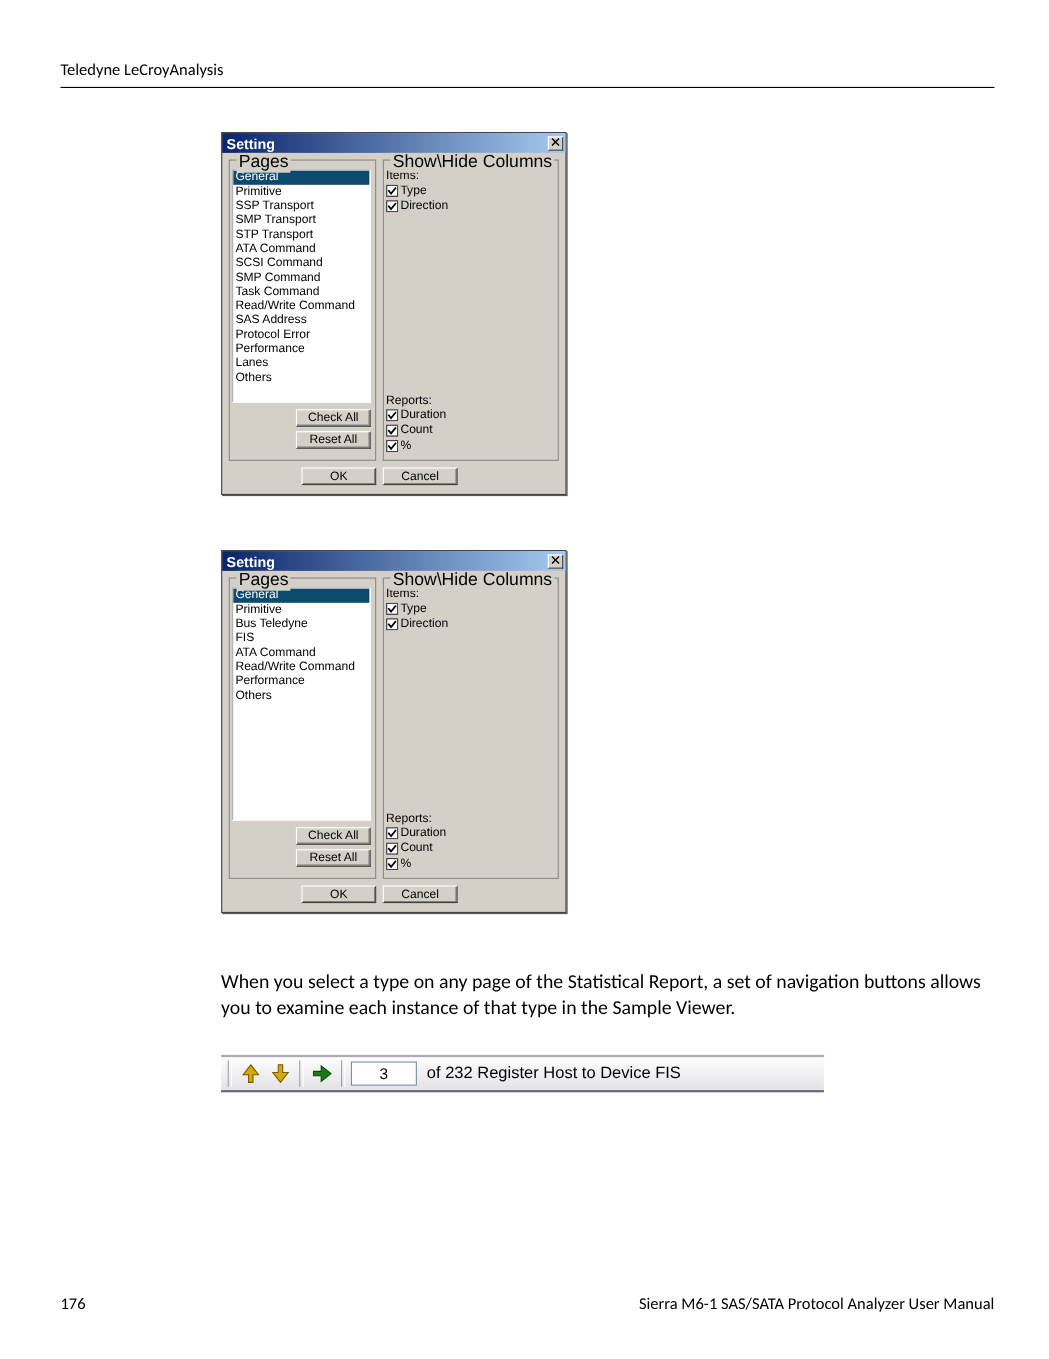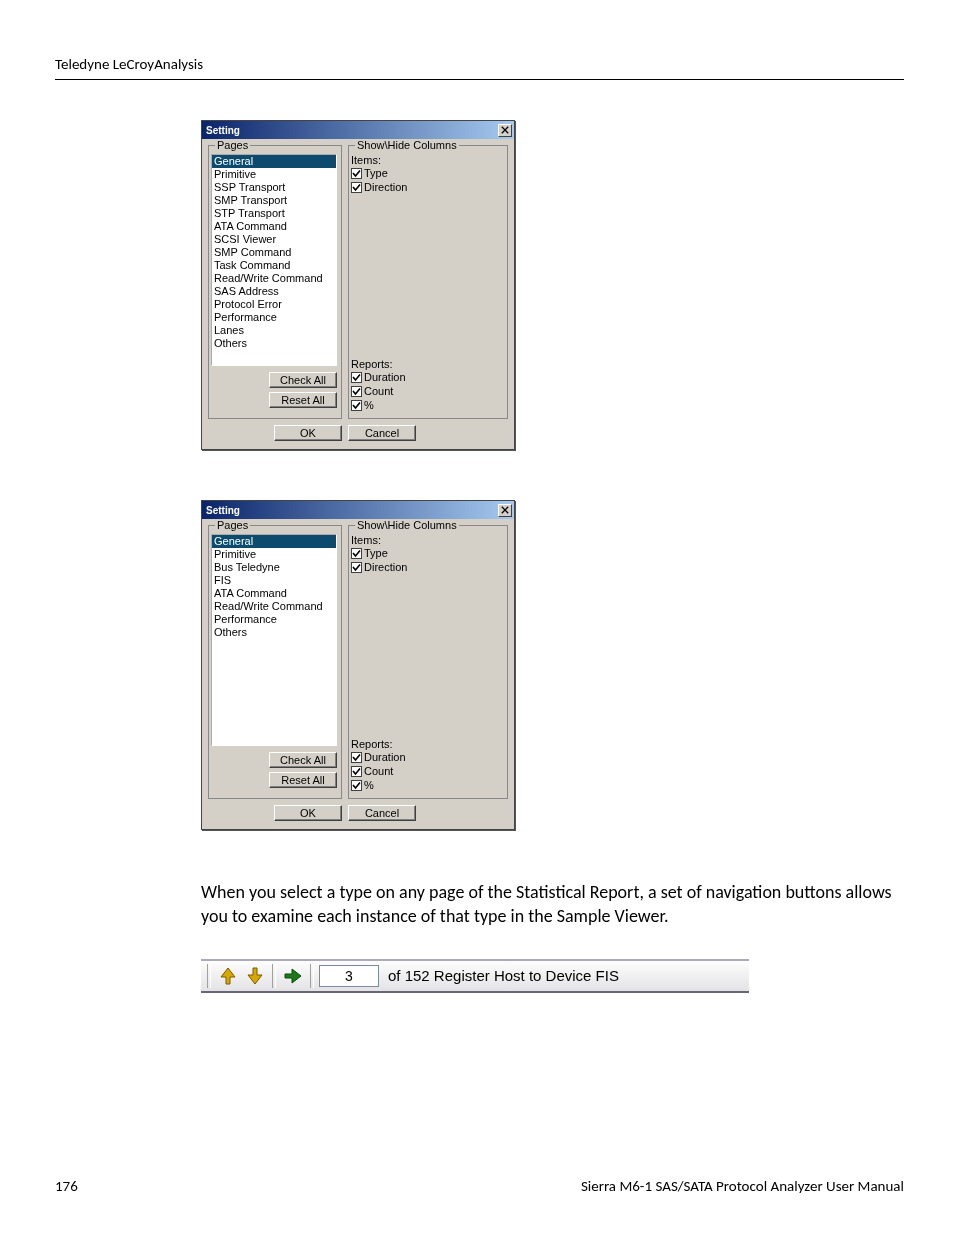--- a/index.html
+++ b/index.html
@@ -30,21 +30,21 @@
     width: 312px;
     box-shadow: 1px 1px 0 #555;
     margin-left: 146px;
     margin-bottom: 50px;
   }
   .titlebar {
     height: 18px;
     background: linear-gradient(to right, #0a246a, #a6caf0);
     color: #fff;
     font-family: Tahoma, sans-serif;
-    font-size: 10px;
+    font-size: 13px;
     font-weight: bold;
     display: flex;
     align-items: center;
     justify-content: space-between;
     padding: 0 2px 0 4px;
   }
   .close-btn {
     width: 14px;
     height: 13px;
     background: #d4d0c8;
@@ -72,21 +72,21 @@
     position: relative;
     padding: 8px 4px 6px 2px;
     box-sizing: border-box;
   }
   .group-legend {
     position: absolute;
     top: -7px;
     left: 6px;
     background: #d4d0c8;
     padding: 0 2px;
-    font-size: 11px;
+    font-size: 16px;
     text-align: center;
   }
   .left-col {
     width: 134px;
     display: flex;
     flex-direction: column;
   }
   .pages-group {
     flex: 1;
   }
@@ -225,21 +225,21 @@
       <div class="left-col">
         <div class="groupbox pages-group">
           <span class="group-legend">Pages</span>
           <div class="pages-list">
               <div class="page-item selected">General</div>
               <div class="page-item">Primitive</div>
               <div class="page-item">SSP Transport</div>
               <div class="page-item">SMP Transport</div>
               <div class="page-item">STP Transport</div>
               <div class="page-item">ATA Command</div>
-              <div class="page-item">SCSI Viewer</div>
+              <div class="page-item">SCSI Command</div>
               <div class="page-item">SMP Command</div>
               <div class="page-item">Task Command</div>
               <div class="page-item">Read/Write Command</div>
               <div class="page-item">SAS Address</div>
               <div class="page-item">Protocol Error</div>
               <div class="page-item">Performance</div>
               <div class="page-item">Lanes</div>
               <div class="page-item">Others</div>
             </div>
           <div class="btn-row-stack">
@@ -440,20 +440,20 @@
         </svg>
     </span>
     <span class="sep"></span>
     <span class="arrow-btn">
       <svg class="arrow-svg" viewBox="0 0 20 20">
           <path d="M18 10 L9 3 L9 8 L2 8 L2 12 L9 12 L9 17 Z" fill="#1a7a1a" stroke="#0a4a0a" stroke-width="1"></path>
         </svg>
     </span>
     <span class="sep"></span>
     <input class="nav-input" value="3" style="">
-    <span class="nav-text">of 152  Register Host to Device  FIS</span>
+    <span class="nav-text">of 232  Register Host to Device  FIS</span>
   </div>
 
   <div class="footer">
     <span>176</span>
     <span>Sierra M6-1 SAS/SATA Protocol Analyzer User Manual</span>
   </div>
 </div>
 
 </body></html>

